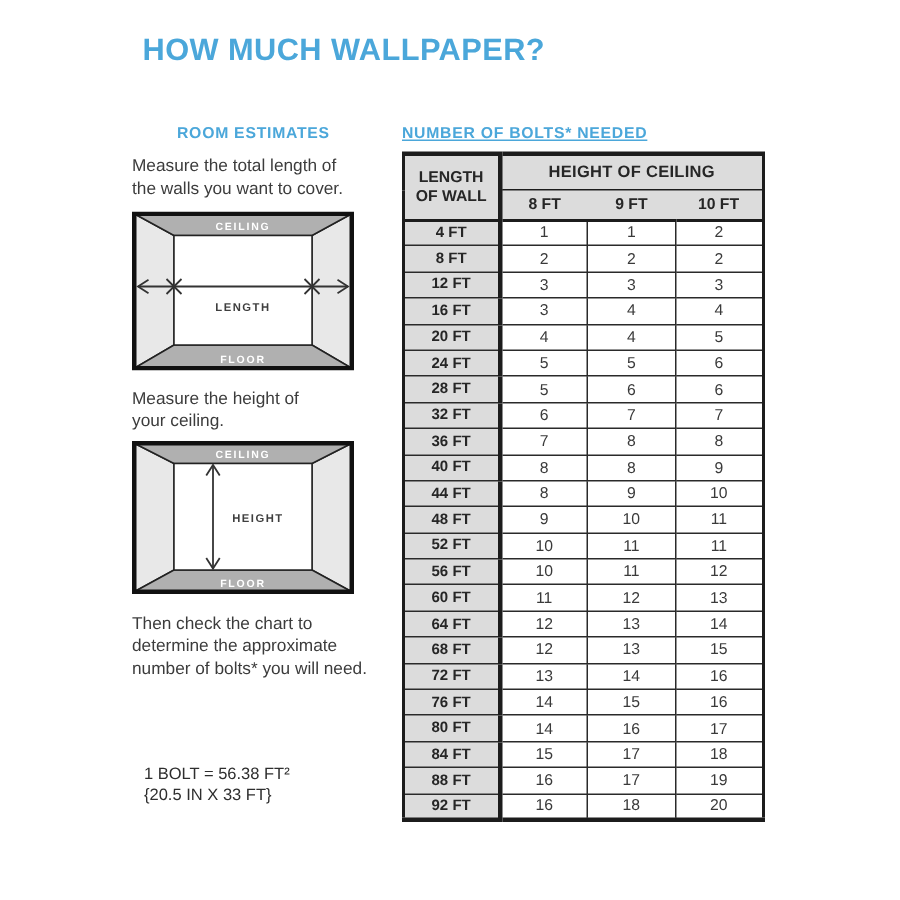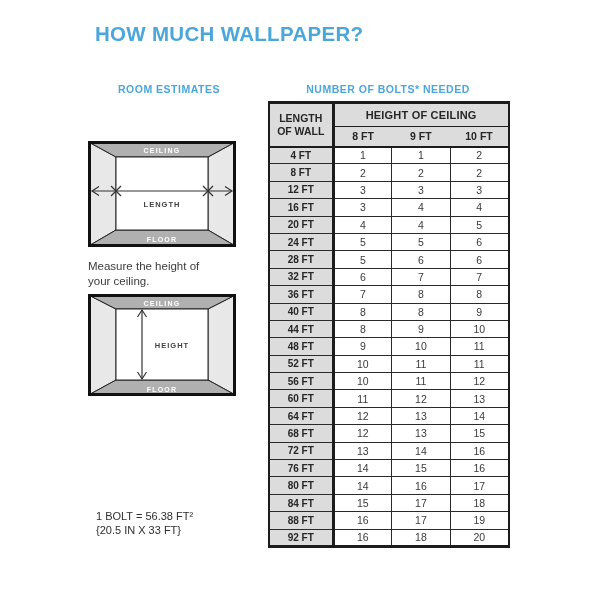--- a/index.html
+++ b/index.html
@@ -15,21 +15,21 @@
     position: absolute; left: 95px; top: 22px;
     font-size: 20.5px; font-weight: bold; letter-spacing: 0.3px;
     color: #4BA7DA;
   }
   .section-heading {
     position: absolute; top: 83px;
     font-size: 10.5px; font-weight: bold; letter-spacing: 0.5px;
     color: #4BA7DA;
   }
   .heading-left { left: 88px; padding-left: 30px; }
-  .heading-right { left: 268px; width: 240px; text-align: center; }
+  .heading-right { left: 268px; width: 240px; text-align: left; text-decoration: underline; }
   .instruction {
     position: absolute; left: 88px;
     font-size: 11.5px; line-height: 1.32; color: #3c3c3c;
     white-space: pre-line;
   }
   .step1 { top: 104px; }
   .step2 { top: 259px; }
   .step3 { top: 409px; }
   .diagram { position: absolute; left: 88px; }
   .diagram1 { top: 141px; }
@@ -92,20 +92,22 @@
 </head>
 <body>
 
 <div id="canvas">
 
   <div class="page-title">HOW MUCH WALLPAPER?</div>
 
   <div class="section-heading heading-left">ROOM ESTIMATES</div>
   <div class="section-heading heading-right">NUMBER OF BOLTS* NEEDED</div>
 
+  <div class="instruction step1">Measure the total length of
+the walls you want to cover.</div>
 
   <svg class="diagram diagram1" width="148" height="106" viewBox="0 0 148 106">
     <polygon points="1.5,1.5 28,16 28,89 1.5,104.5" fill="#e8e8e8" stroke="#222222" stroke-width="1"></polygon>
     <polygon points="146.5,1.5 120,16 120,89 146.5,104.5" fill="#e8e8e8" stroke="#222222" stroke-width="1"></polygon>
     <polygon points="1.5,1.5 146.5,1.5 120,16 28,16" fill="#b0b0b0" stroke="#222222" stroke-width="1"></polygon>
     <polygon points="1.5,104.5 146.5,104.5 120,89 28,89" fill="#b0b0b0" stroke="#222222" stroke-width="1"></polygon>
     <rect x="28" y="16" width="92" height="73" fill="#ffffff" stroke="#222222" stroke-width="1"></rect>
     <rect x="1.5" y="1.5" width="145" height="103" fill="none" stroke="#111111" stroke-width="3"></rect>
     <text class="band-label" x="74" y="12" text-anchor="middle">CEILING</text>
     <text class="band-label" x="74" y="101" text-anchor="middle">FLOOR</text>
@@ -134,20 +136,23 @@
     <text class="band-label" x="74" y="11.5" text-anchor="middle">CEILING</text>
     <text class="band-label" x="74" y="97.5" text-anchor="middle">FLOOR</text>
     <g stroke="#333333" stroke-width="1.2" fill="none">
       <line x1="54" y1="16" x2="54" y2="85"></line>
       <polyline points="49.5,23 54,16 58.5,23"></polyline>
       <polyline points="49.5,78 54,85 58.5,78"></polyline>
     </g>
     <text class="measure-label" x="84" y="54" text-anchor="middle">HEIGHT</text>
   </svg>
 
+  <div class="instruction step3">Then check the chart to
+determine the approximate
+number of bolts* you will need.</div>
 
 
   <div class="bolt-spec">
     <div>1 BOLT = 56.38 FT²</div>
     <div>{20.5 IN X 33 FT}</div>
   </div>
 
   <div class="bolts-table-wrap">
     <table class="bolts">
       <colgroup>

